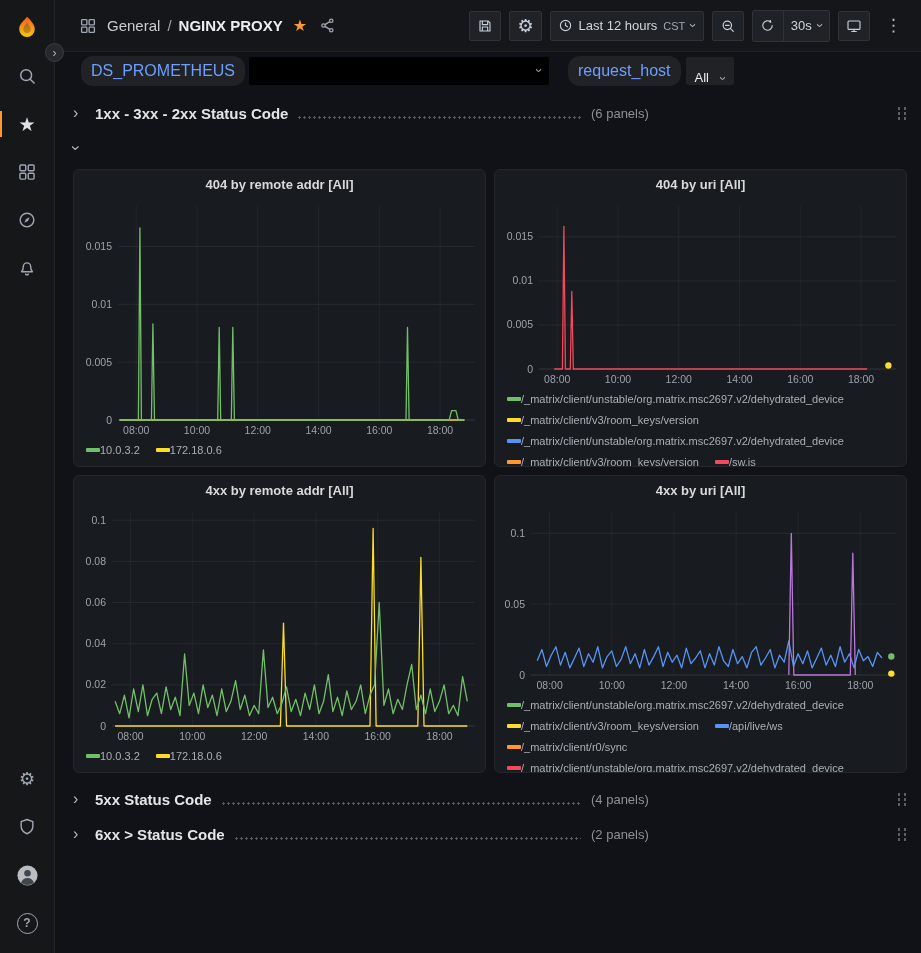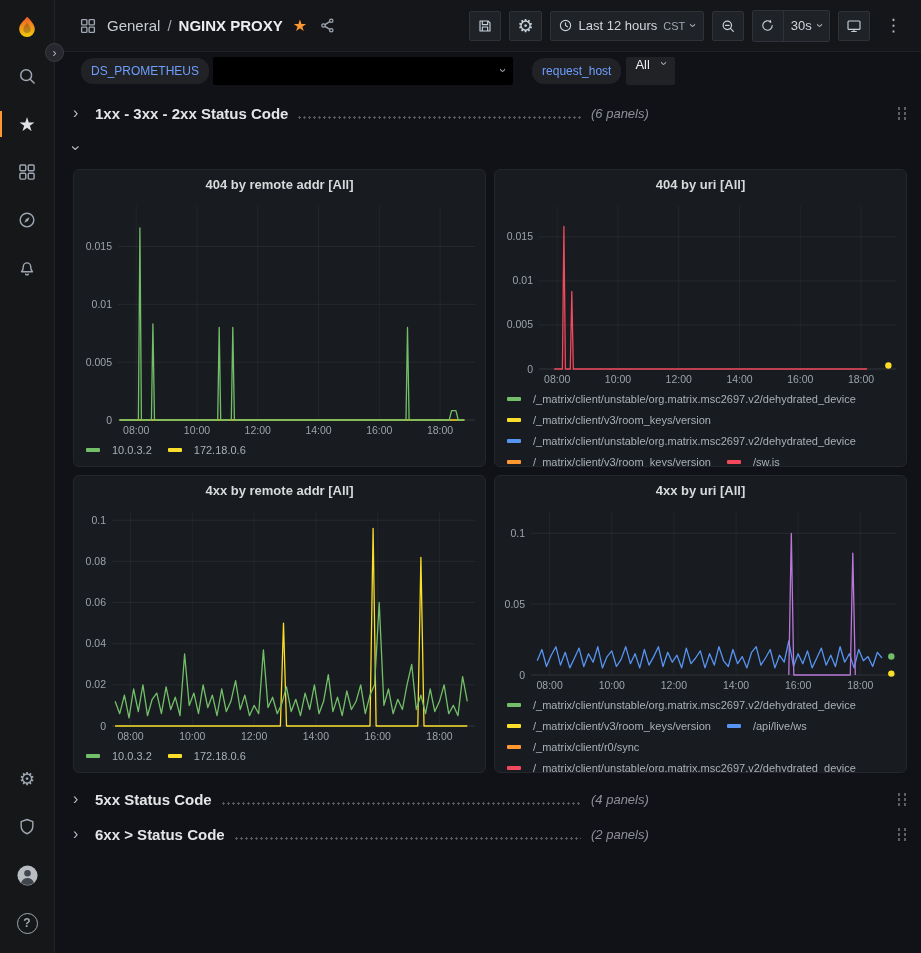--- a/index.html
+++ b/index.html
@@ -28,44 +28,44 @@
   .tbtn.plain{border:none;background:transparent;font-size:17px;color:#b6bcc3;}
   .tgroup{display:flex;border:1px solid #2f3238;border-radius:2px;}
   .tgroup .tbtn{border:none;border-radius:0;}
   .tgroup .tbtn + .tbtn{border-left:1px solid #2f3238;}
   .tz{font-size:11px;color:#9fa7b3;}
   .chev{display:inline-block;line-height:1;color:#b0b4bb;}
   .chev-down{display:inline-block;transform:rotate(90deg);line-height:1;color:#b0b4bb;font-size:13px;}
   .chev-down.dim{color:#9fa7b3;}
   
   .varbar{height:37px;flex:none;display:flex;align-items:center;padding-left:26px;}
-  .var-label{background:#202226;color:#6e9fff;font-size:12px;padding:6px 10px;border-radius:12px;cursor:pointer;white-space:nowrap;}
+  .var-label{background:#202226;color:#6e9fff;font-size:16px;padding:6px 10px;border-radius:12px;cursor:pointer;white-space:nowrap;}
   .var-black{width:292px;height:28px;background:#000;border-radius:2px;margin-left:4px;display:flex;align-items:center;justify-content:flex-end;padding-right:8px;cursor:pointer;}
   .ml{margin-left:19px;}
-  .var-value{height:28px;background:#202226;border-radius:2px;margin-left:5px;display:flex;align-items:flex-start;gap:12px;padding:0 9px;font-size:13px;color:#eceeef;cursor:pointer;}
+  .var-value{height:28px;background:#202226;border-radius:2px;margin-left:5px;display:flex;align-items:flex-end;gap:12px;padding:0 9px;font-size:13px;color:#eceeef;cursor:pointer;}
   
   .dash{flex:1;overflow:hidden;padding:8px 14px 0 18px;}
   .rowhdr{display:flex;align-items:center;height:28px;margin:2px 0 7px;cursor:pointer;}
   .rowchev{width:22px;font-size:16px;color:#b4b8be;flex:none;}
   .rowchev .rot{display:inline-block;transform:rotate(90deg);}
   .row-left{display:flex;align-items:center;width:488px;min-width:0;}
   .rowtitle{font-size:15px;font-weight:700;color:#e4e5e7;white-space:nowrap;}
   .leader{flex:1;height:3px;margin:8px 2px 0 9px;background-image:radial-gradient(circle,#57585d 1px,transparent 1.3px);background-size:5px 3px;}
-  .count{font-size:13px;font-style:italic;color:#8d9097;margin-left:8px;white-space:nowrap;}
+  .count{font-size:13px;color:#8d9097;margin-left:8px;white-space:nowrap;}
   .handle{margin-left:auto;width:11px;height:15px;background-image:radial-gradient(circle,#5d5f64 1.3px,transparent 1.5px);background-size:6px 5px;cursor:grab;flex:none;}
   .grid{display:grid;grid-template-columns:1fr 1fr;gap:8px;margin-bottom:12px;}
   .panel{background:#181b1f;border:1px solid #23262b;border-radius:6px;height:296px;display:flex;flex-direction:column;overflow:hidden;min-width:0;}
   .ptitle{height:28px;flex:none;display:flex;align-items:center;justify-content:center;font-size:13px;font-weight:600;color:#d8d9da;cursor:pointer;}
   svg.chart{flex:1;min-height:0;width:100%;display:block;}
   .axis{fill:#9da3ac;font-size:10.5px;font-family:"Liberation Sans",sans-serif;}
   .legend{flex:none;font-size:11px;color:#a9b0b8;}
   .legend.single{display:flex;gap:16px;align-items:center;height:24px;padding:0 8px 4px 12px;}
   .legend.multi{height:76px;overflow:hidden;display:flex;flex-direction:column;gap:4px;padding:3px 8px 0 12px;}
   .lrow{display:flex;gap:16px;align-items:center;height:17px;flex:none;min-width:0;}
-  .litem{display:flex;align-items:center;gap:12px;white-space:nowrap;overflow:hidden;cursor:pointer;min-width:0;}
+  .litem{display:flex;align-items:center;gap:0;white-space:nowrap;overflow:hidden;cursor:pointer;min-width:0;}
   .chip{width:14px;height:4px;border-radius:1px;flex:none;}
 </style>
 </head>
 <body>
 
 <div class="app">
 
   <aside class="sidebar">
     <div class="side-item">
       <svg width="26" height="26" viewBox="0 0 24 24">

